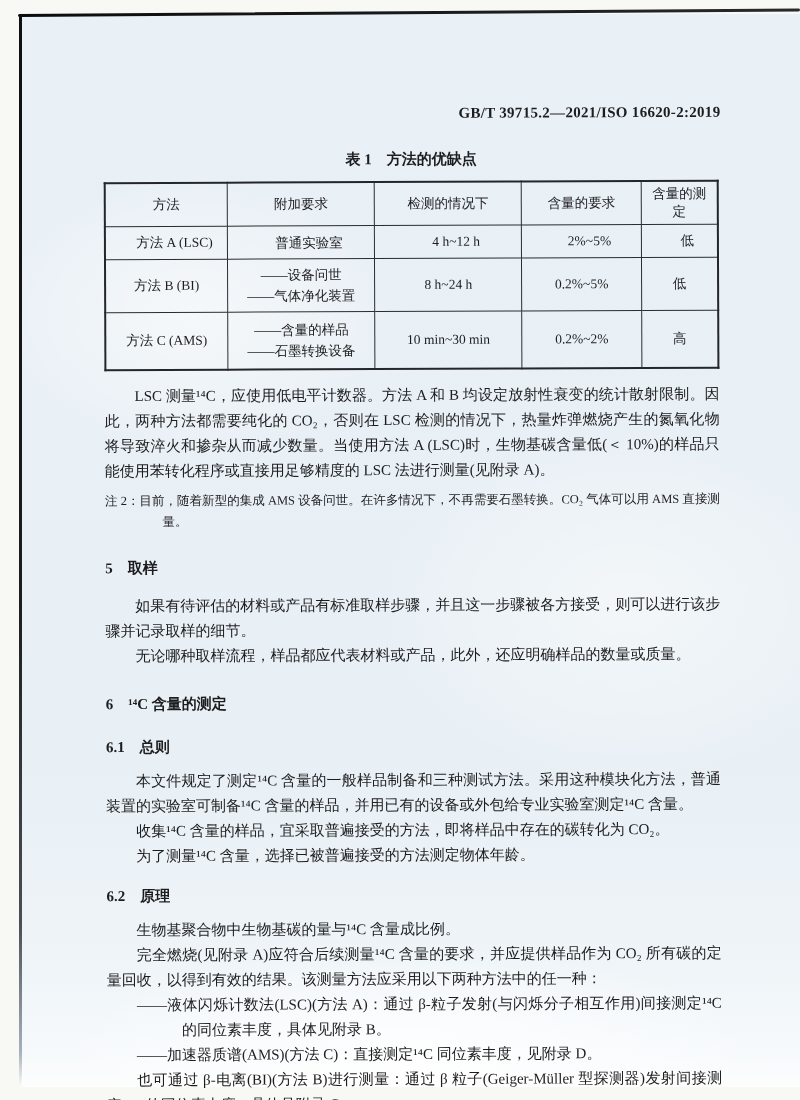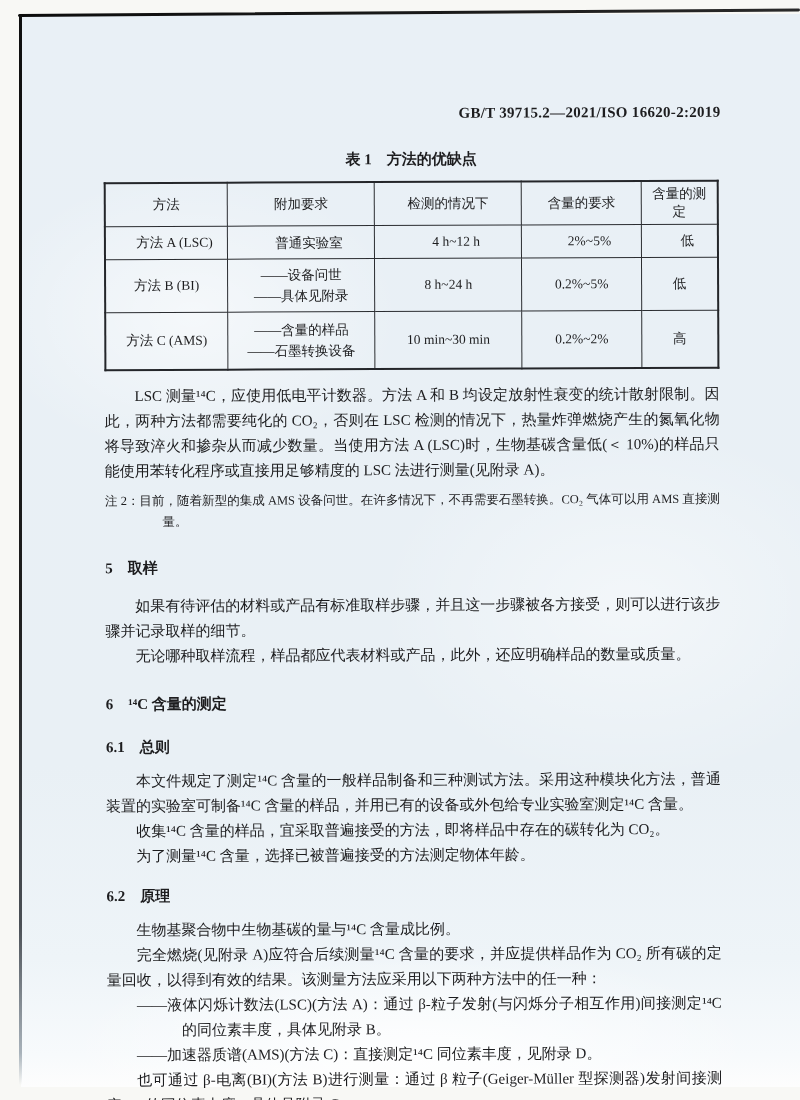--- a/index.html
+++ b/index.html
@@ -110,21 +110,21 @@
             <div>普通实验室</div>
           </td>
           <td>4 h~12 h</td>
           <td>2%~5%</td>
           <td>低</td>
         </tr>
         <tr class="row-b">
           <td>方法 B (BI)</td>
           <td class="c-req">
             <div>——设备问世</div>
-            <div>——具体见附录</div>
+            <div>——气体净化装置</div>
           </td>
           <td>8 h~24 h</td>
           <td>0.2%~5%</td>
           <td>低</td>
         </tr>
         <tr class="row-c">
           <td>方法 C (AMS)</td>
           <td class="c-req">
             <div>——含量的样品</div>
             <div>——石墨转换设备</div>

